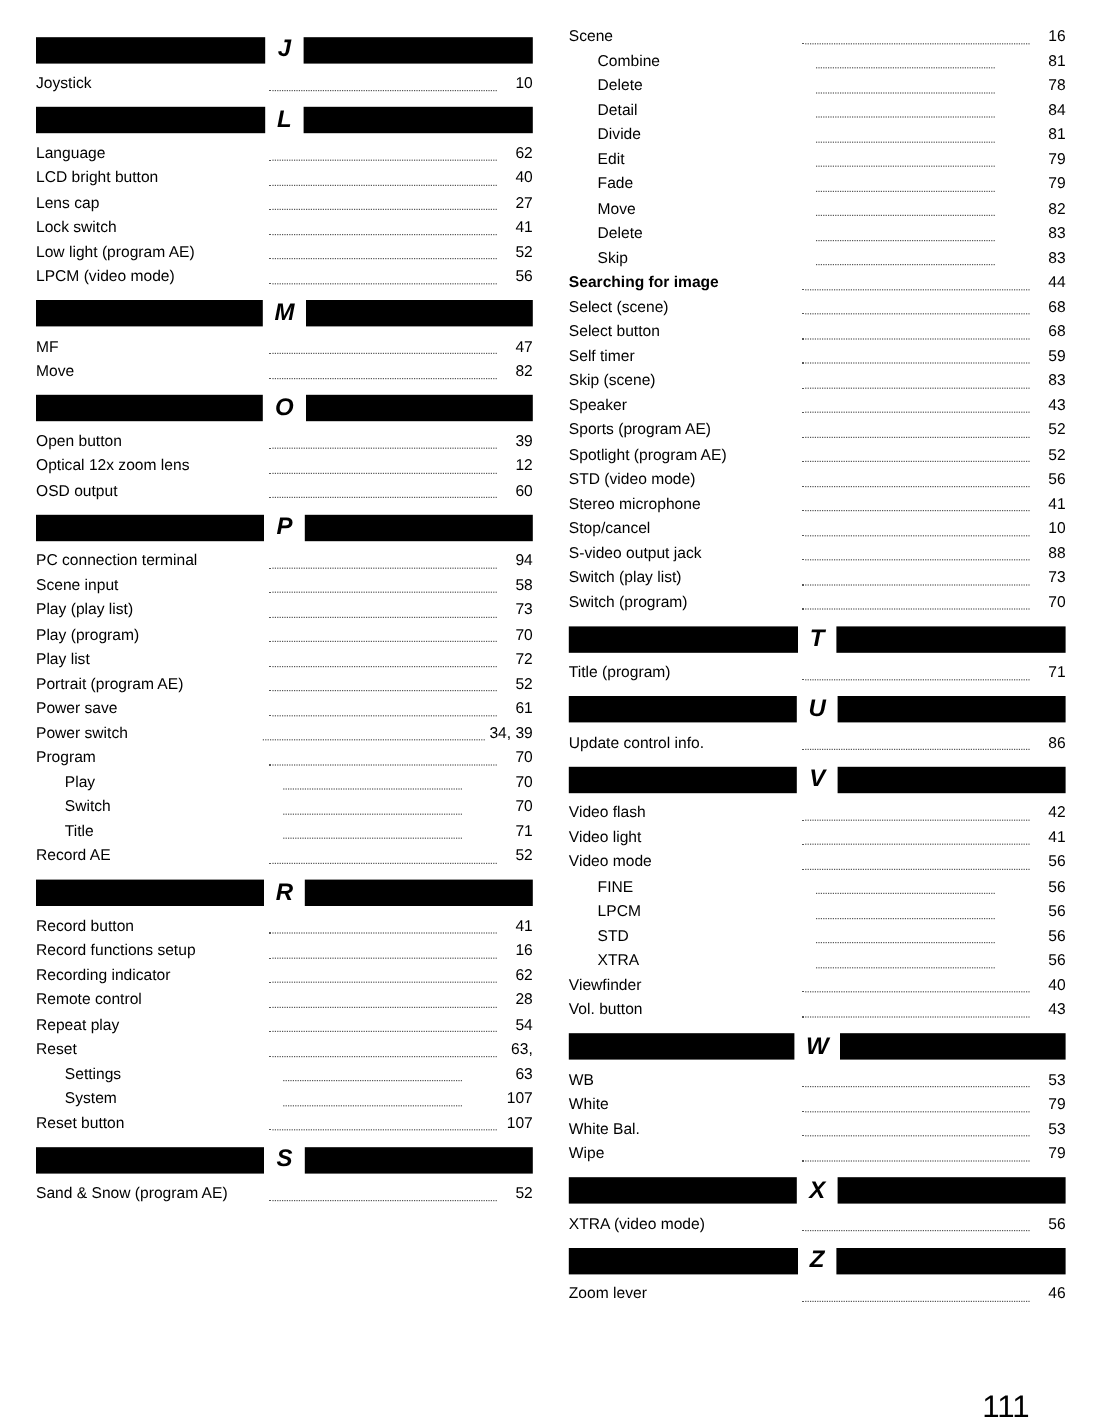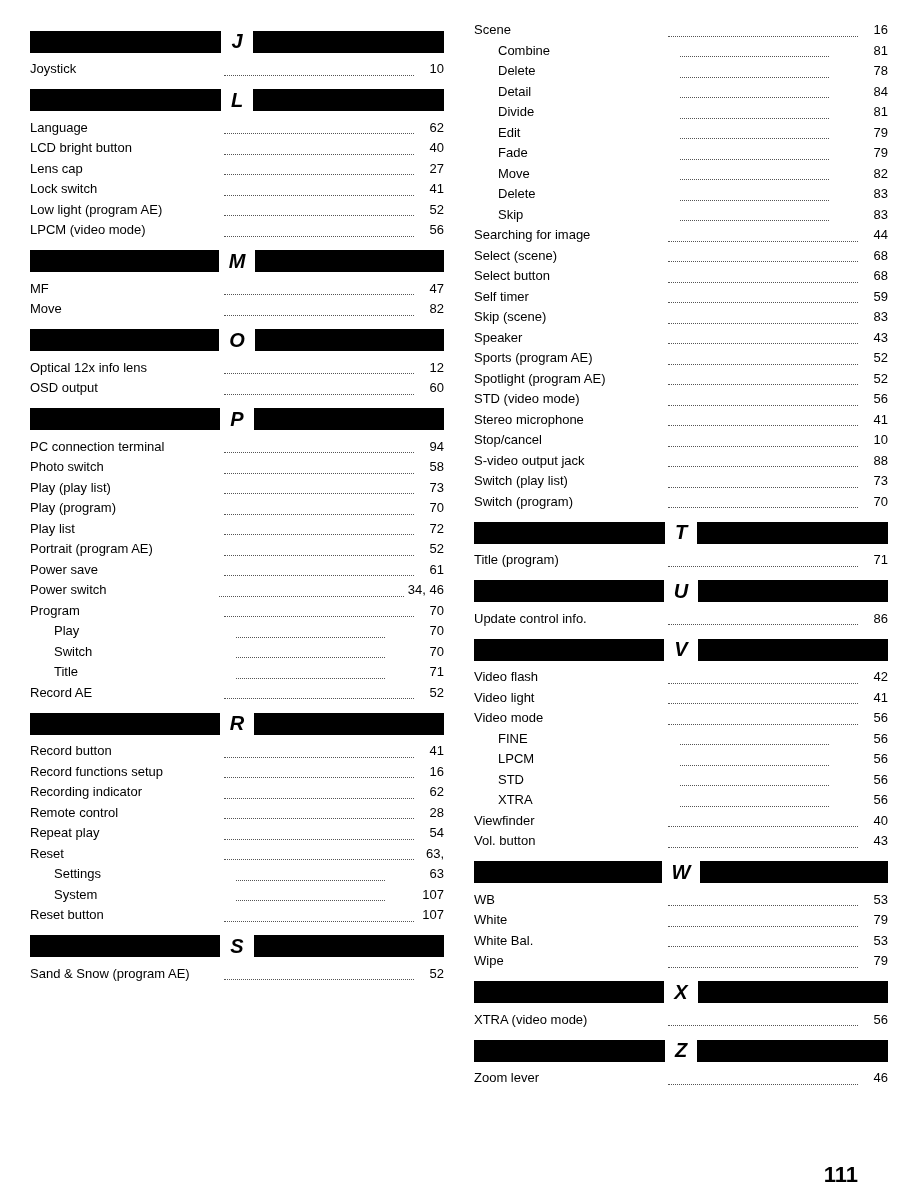--- a/index.html
+++ b/index.html
@@ -62,28 +62,28 @@
     .entry-page {
       text-align: right;
       min-width: 30px;
       padding-left: 4px;
     }
     .sub-entry {
       padding-left: 24px;
       gap: 29px;
     }
     .bold-entry .entry-name {
-      font-weight: normal;
+      font-weight: bold;
     }
     .page-number {
       position: absolute;
       bottom: 20px;
       right: 30px;
-      font-size: 22px;
-      font-weight: bold;
+      font-size: 26px;
+      font-weight: normal;
     }
     .page-wrapper {
       position: relative;
       min-height: 1188px;
     }
   </style>
 </head>
 <body>
 
 <div class="page-wrapper">
@@ -148,41 +148,46 @@
       <span class="entry-name">Move</span>
       <span class="entry-dots"></span>
       <span class="entry-page">82</span>
     </div>
         <div class="section-header">
       <div class="header-bar-left"></div>
       <span class="header-letter">O</span>
       <div class="header-bar-right"></div>
     </div>
         <div class="index-entry  ">
-      <span class="entry-name">Optical 12x info lens</span>
+      <span class="entry-name">Open button</span>
+      <span class="entry-dots"></span>
+      <span class="entry-page">39</span>
+    </div>
+        <div class="index-entry  ">
+      <span class="entry-name">Optical 12x zoom lens</span>
       <span class="entry-dots"></span>
       <span class="entry-page">12</span>
     </div>
         <div class="index-entry  ">
       <span class="entry-name">OSD output</span>
       <span class="entry-dots"></span>
       <span class="entry-page">60</span>
     </div>
         <div class="section-header">
       <div class="header-bar-left"></div>
       <span class="header-letter">P</span>
       <div class="header-bar-right"></div>
     </div>
         <div class="index-entry  ">
       <span class="entry-name">PC connection terminal</span>
       <span class="entry-dots"></span>
       <span class="entry-page">94</span>
     </div>
         <div class="index-entry  ">
-      <span class="entry-name">Photo switch</span>
+      <span class="entry-name">Scene input</span>
       <span class="entry-dots"></span>
       <span class="entry-page">58</span>
     </div>
         <div class="index-entry  ">
       <span class="entry-name">Play (play list)</span>
       <span class="entry-dots"></span>
       <span class="entry-page">73</span>
     </div>
         <div class="index-entry  ">
       <span class="entry-name">Play (program)</span>
@@ -200,21 +205,21 @@
       <span class="entry-page">52</span>
     </div>
         <div class="index-entry  ">
       <span class="entry-name">Power save</span>
       <span class="entry-dots"></span>
       <span class="entry-page">61</span>
     </div>
         <div class="index-entry  ">
       <span class="entry-name">Power switch</span>
       <span class="entry-dots"></span>
-      <span class="entry-page">34, 46</span>
+      <span class="entry-page">34, 39</span>
     </div>
         <div class="index-entry  ">
       <span class="entry-name">Program</span>
       <span class="entry-dots"></span>
       <span class="entry-page">70</span>
     </div>
         <div class="index-entry sub-entry ">
       <span class="entry-name">Play</span>
       <span class="entry-dots"></span>
       <span class="entry-page">70</span>

